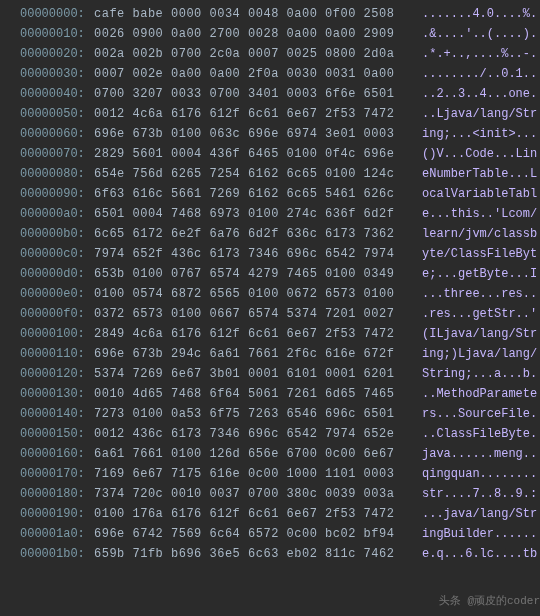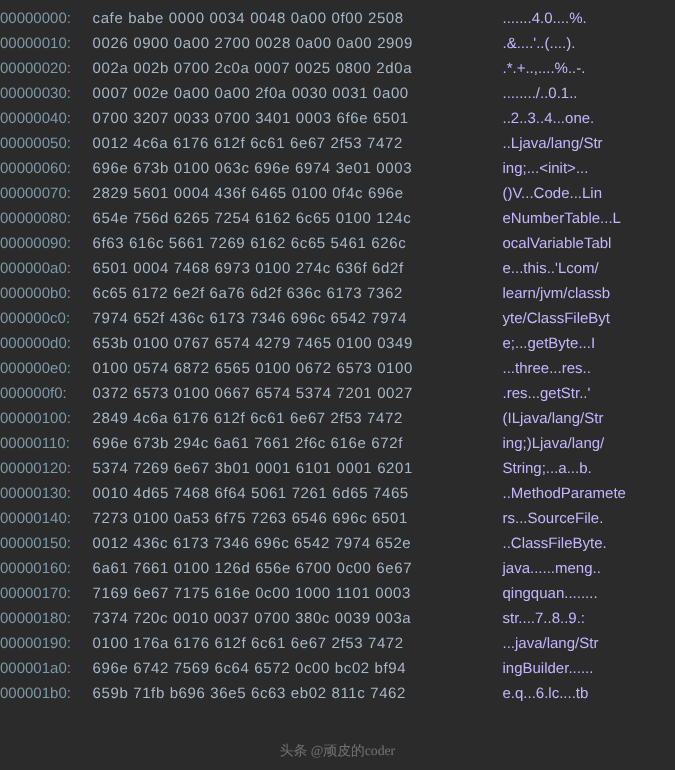--- a/index.html
+++ b/index.html
@@ -1,19 +1,19 @@
 <!DOCTYPE html>
 <html><head>
 <meta charset="utf-8">
 <style>
   html,body{margin:0;padding:0;background:#2b2b2b;width:540px;height:616px;overflow:hidden}
-  .viewer{font-family:Liberation Sans, sans-serif;font-size:12px;line-height:20px;color:#a8b7c6;padding:4px 0;white-space:pre}
+  .viewer{font-family:Liberation Mono, monospace;font-size:12px;line-height:20px;color:#a8b7c6;padding:4px 20px;white-space:pre}
   .row{display:flex}
   .addr{color:#7c9aa8;width:74px;flex:0 0 74px}
   .hex{width:328px;flex:0 0 328px;letter-spacing:.5px}
   .asc{color:#c4b5fd}
-  .watermark{position:absolute;left:0;right:0;bottom:8px;text-align:center;font-family:Liberation Serif, serif;font-size:11px;color:rgba(230,230,230,.38);pointer-events:none}
+  .watermark{position:absolute;left:0;right:0;bottom:8px;text-align:right;font-family:Liberation Mono, monospace;font-size:11px;color:rgba(230,230,230,.38);pointer-events:none}
 </style>
 </head>
 <body>
 
 <div class="viewer" id="viewer"><div class="row"><span class="addr">00000000:</span><span class="hex">cafe babe 0000 0034 0048 0a00 0f00 2508</span><span class="asc">.......4.0....%.</span></div><div class="row"><span class="addr">00000010:</span><span class="hex">0026 0900 0a00 2700 0028 0a00 0a00 2909</span><span class="asc">.&amp;....'..(....).</span></div><div class="row"><span class="addr">00000020:</span><span class="hex">002a 002b 0700 2c0a 0007 0025 0800 2d0a</span><span class="asc">.*.+..,....%..-.</span></div><div class="row"><span class="addr">00000030:</span><span class="hex">0007 002e 0a00 0a00 2f0a 0030 0031 0a00</span><span class="asc">......../..0.1..</span></div><div class="row"><span class="addr">00000040:</span><span class="hex">0700 3207 0033 0700 3401 0003 6f6e 6501</span><span class="asc">..2..3..4...one.</span></div><div class="row"><span class="addr">00000050:</span><span class="hex">0012 4c6a 6176 612f 6c61 6e67 2f53 7472</span><span class="asc">..Ljava/lang/Str</span></div><div class="row"><span class="addr">00000060:</span><span class="hex">696e 673b 0100 063c 696e 6974 3e01 0003</span><span class="asc">ing;...&lt;init&gt;...</span></div><div class="row"><span class="addr">00000070:</span><span class="hex">2829 5601 0004 436f 6465 0100 0f4c 696e</span><span class="asc">()V...Code...Lin</span></div><div class="row"><span class="addr">00000080:</span><span class="hex">654e 756d 6265 7254 6162 6c65 0100 124c</span><span class="asc">eNumberTable...L</span></div><div class="row"><span class="addr">00000090:</span><span class="hex">6f63 616c 5661 7269 6162 6c65 5461 626c</span><span class="asc">ocalVariableTabl</span></div><div class="row"><span class="addr">000000a0:</span><span class="hex">6501 0004 7468 6973 0100 274c 636f 6d2f</span><span class="asc">e...this..'Lcom/</span></div><div class="row"><span class="addr">000000b0:</span><span class="hex">6c65 6172 6e2f 6a76 6d2f 636c 6173 7362</span><span class="asc">learn/jvm/classb</span></div><div class="row"><span class="addr">000000c0:</span><span class="hex">7974 652f 436c 6173 7346 696c 6542 7974</span><span class="asc">yte/ClassFileByt</span></div><div class="row"><span class="addr">000000d0:</span><span class="hex">653b 0100 0767 6574 4279 7465 0100 0349</span><span class="asc">e;...getByte...I</span></div><div class="row"><span class="addr">000000e0:</span><span class="hex">0100 0574 6872 6565 0100 0672 6573 0100</span><span class="asc">...three...res..</span></div><div class="row"><span class="addr">000000f0:</span><span class="hex">0372 6573 0100 0667 6574 5374 7201 0027</span><span class="asc">.res...getStr..'</span></div><div class="row"><span class="addr">00000100:</span><span class="hex">2849 4c6a 6176 612f 6c61 6e67 2f53 7472</span><span class="asc">(ILjava/lang/Str</span></div><div class="row"><span class="addr">00000110:</span><span class="hex">696e 673b 294c 6a61 7661 2f6c 616e 672f</span><span class="asc">ing;)Ljava/lang/</span></div><div class="row"><span class="addr">00000120:</span><span class="hex">5374 7269 6e67 3b01 0001 6101 0001 6201</span><span class="asc">String;...a...b.</span></div><div class="row"><span class="addr">00000130:</span><span class="hex">0010 4d65 7468 6f64 5061 7261 6d65 7465</span><span class="asc">..MethodParamete</span></div><div class="row"><span class="addr">00000140:</span><span class="hex">7273 0100 0a53 6f75 7263 6546 696c 6501</span><span class="asc">rs...SourceFile.</span></div><div class="row"><span class="addr">00000150:</span><span class="hex">0012 436c 6173 7346 696c 6542 7974 652e</span><span class="asc">..ClassFileByte.</span></div><div class="row"><span class="addr">00000160:</span><span class="hex">6a61 7661 0100 126d 656e 6700 0c00 6e67</span><span class="asc">java......meng..</span></div><div class="row"><span class="addr">00000170:</span><span class="hex">7169 6e67 7175 616e 0c00 1000 1101 0003</span><span class="asc">qingquan........</span></div><div class="row"><span class="addr">00000180:</span><span class="hex">7374 720c 0010 0037 0700 380c 0039 003a</span><span class="asc">str....7..8..9.:</span></div><div class="row"><span class="addr">00000190:</span><span class="hex">0100 176a 6176 612f 6c61 6e67 2f53 7472</span><span class="asc">...java/lang/Str</span></div><div class="row"><span class="addr">000001a0:</span><span class="hex">696e 6742 7569 6c64 6572 0c00 bc02 bf94</span><span class="asc">ingBuilder......</span></div><div class="row"><span class="addr">000001b0:</span><span class="hex">659b 71fb b696 36e5 6c63 eb02 811c 7462</span><span class="asc">e.q...6.lc....tb</span></div></div>
 <div class="watermark">头条 @顽皮的coder</div>
 
 </body></html>

